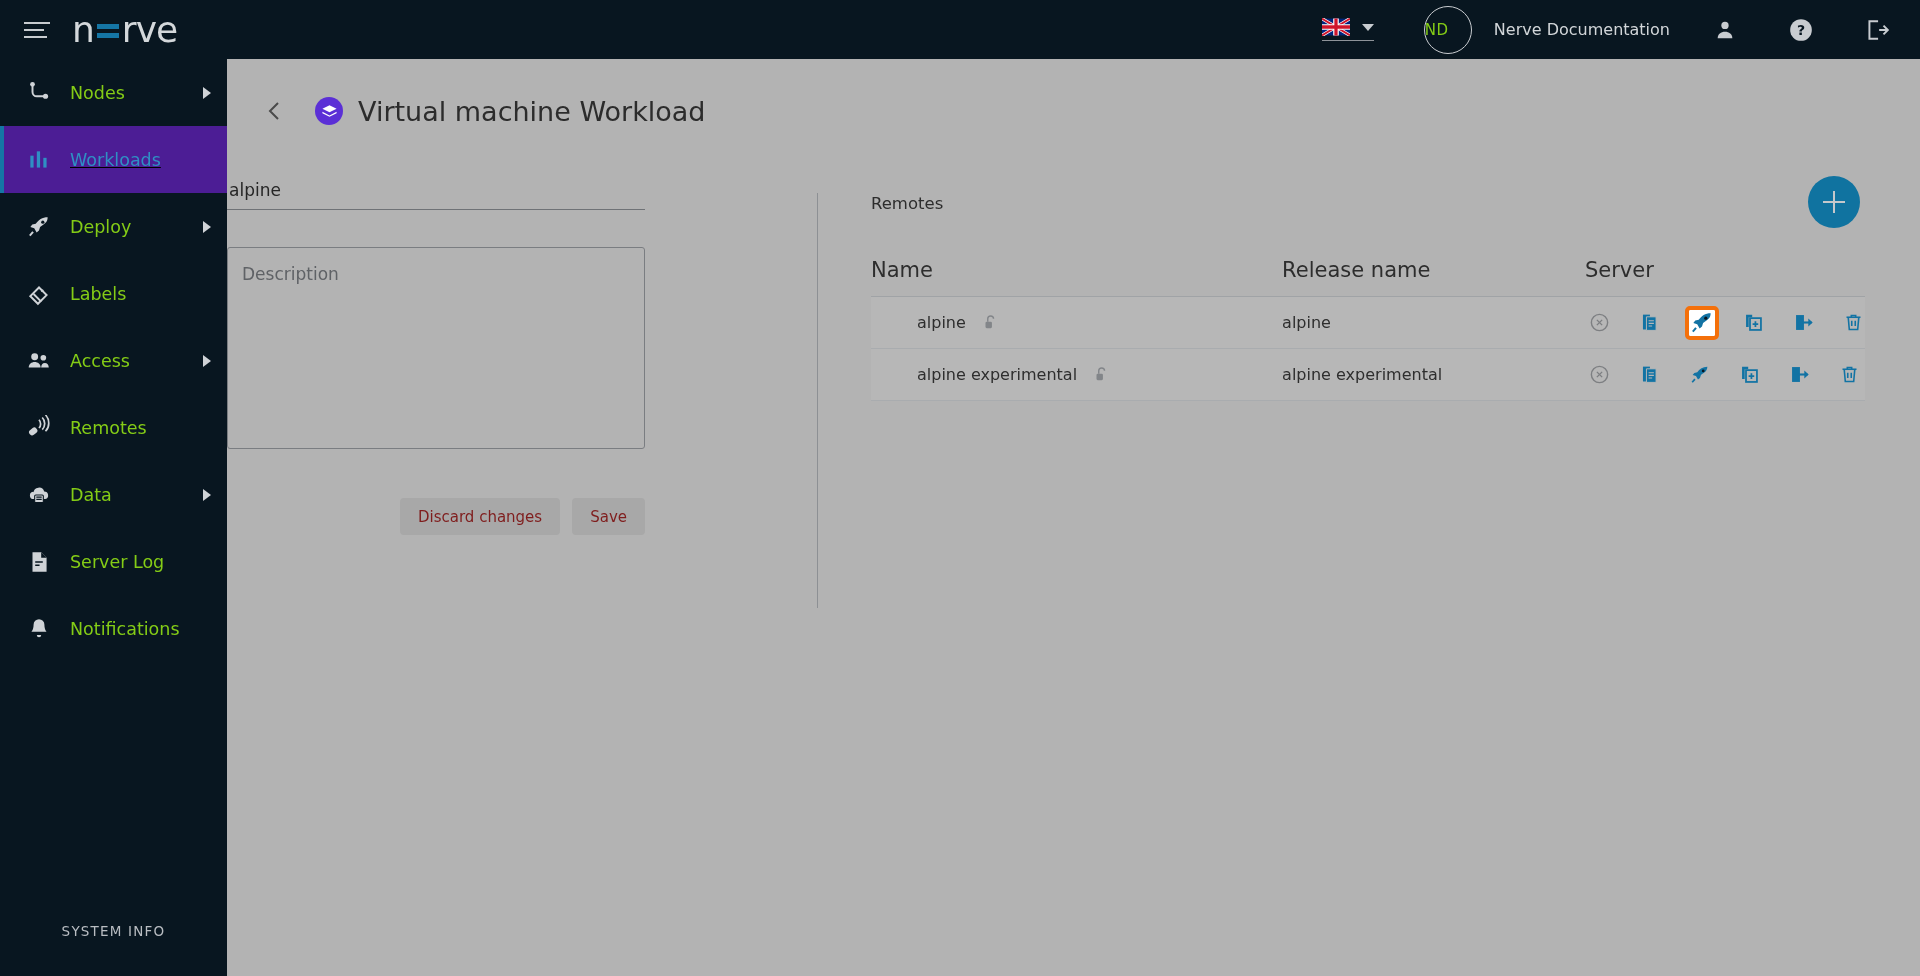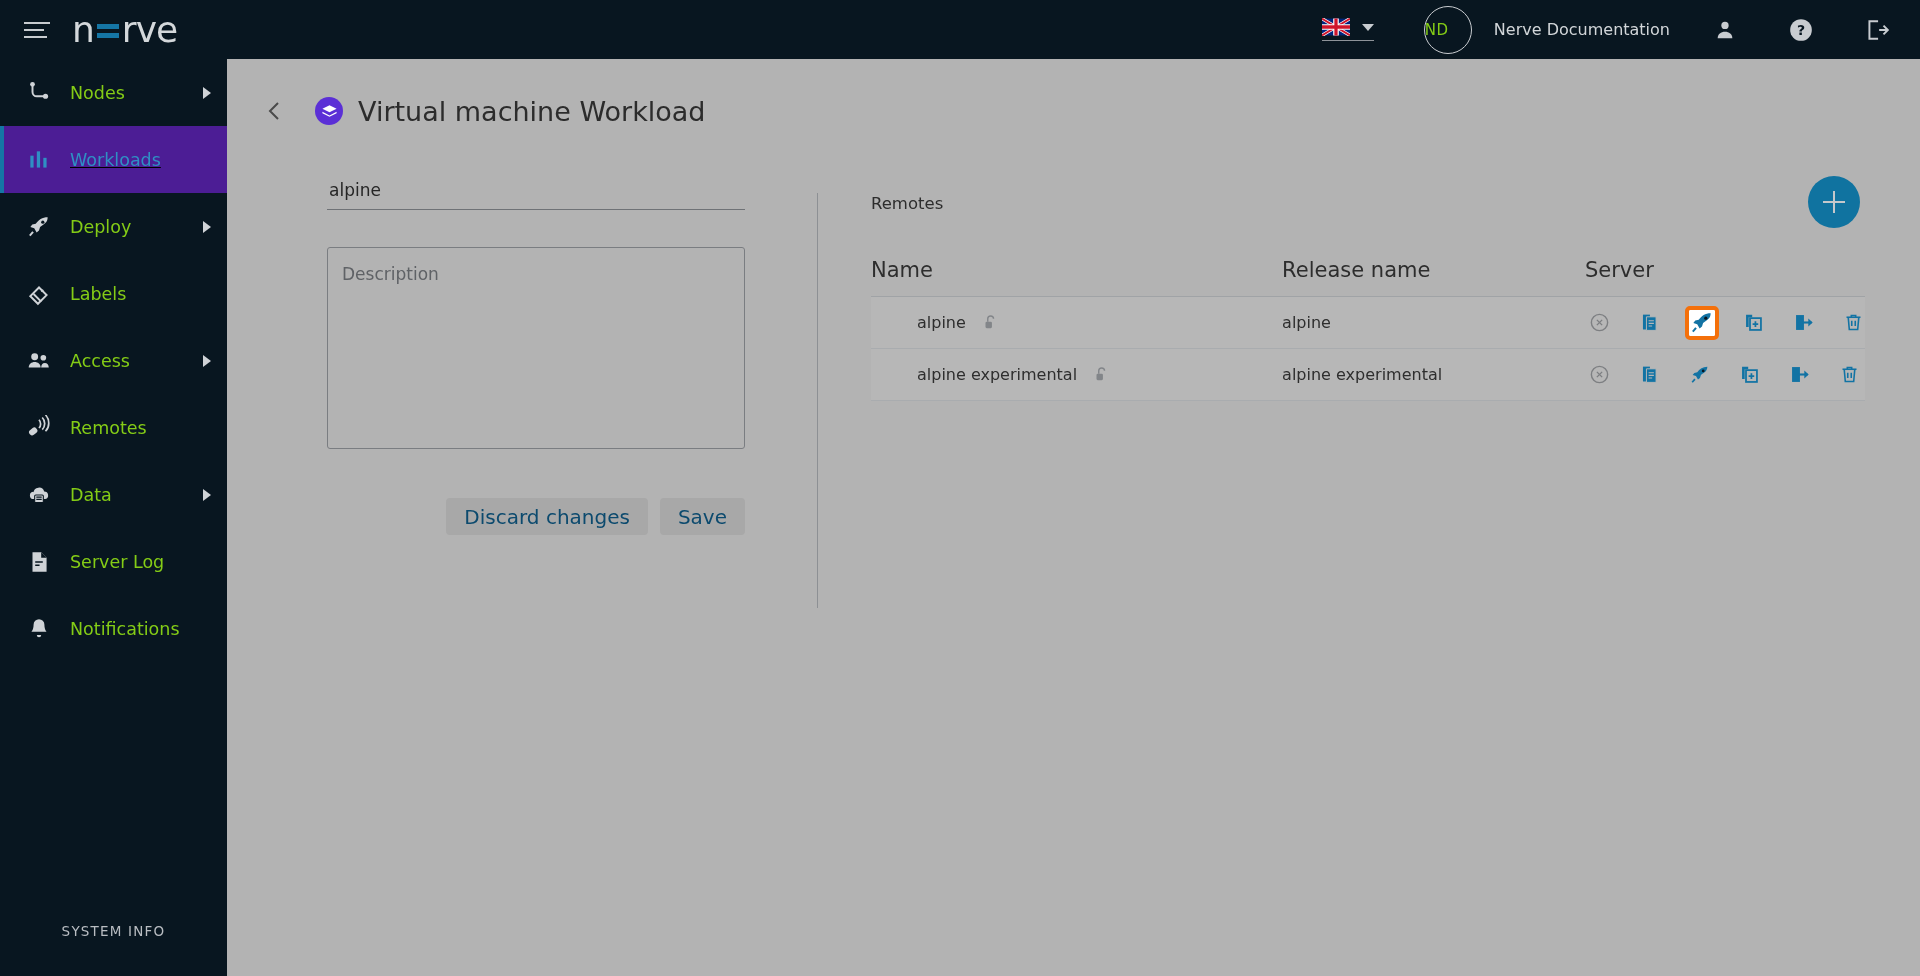--- a/index.html
+++ b/index.html
@@ -121,21 +121,21 @@
   }
   .vm-badge {
     width: 28px; height: 28px; border-radius: 50%;
     background: #5b2fd6; display:flex; align-items:center; justify-content:center;
     margin-right: 15px; flex: none;
   }
   .page-title { font-size: 27px; color: #2c2c2c; font-weight: 400; }
 
   
   .content { display: flex; padding-top: 48px; }
-  .form-col { width: 590px; padding-left: 100px; }
+  .form-col { width: 590px; }
   .name-input {
     width: 418px; height: 34px;
     background: transparent; border: none;
     border-bottom: 1px solid #6f7276;
     font-size: 17px; color: #262626;
     font-family: inherit; outline: none;
     padding: 0 2px 6px 2px;
   }
   .desc-area {
     margin-top: 37px;
@@ -143,22 +143,22 @@
     background: transparent;
     border: 1px solid #7a7d81; border-radius: 3px;
     font-size: 17px; color: #262626;
     font-family: inherit; outline: none;
     padding: 16px 14px; resize: none;
   }
   .desc-area::placeholder { color: #5f6266; }
   .btn-row { margin-top: 45px; width: 418px; display: flex; justify-content: flex-end; gap: 12px; }
   .btn {
     border: none; border-radius: 4px; cursor: default;
-    font-family: inherit; font-size: 20px;
-    background: #a8a8a8; color: #0c4a6e;
+    font-family: inherit; font-size: 15px;
+    background: #a8a8a8; color: #7f1d1d;
     padding: 0 18px; height: 37px;
   }
 
   
   .vdivider { width: 1px; background: #8d9094; margin: 17px 0 0 0; height: 415px; }
 
   
   .ver-col { flex: 1; padding-left: 53px; padding-right: 55px; position: relative; }
   .ver-title { font-size: 16.5px; color: #2d2d2d; padding-top: 18px; }
   .fab {

